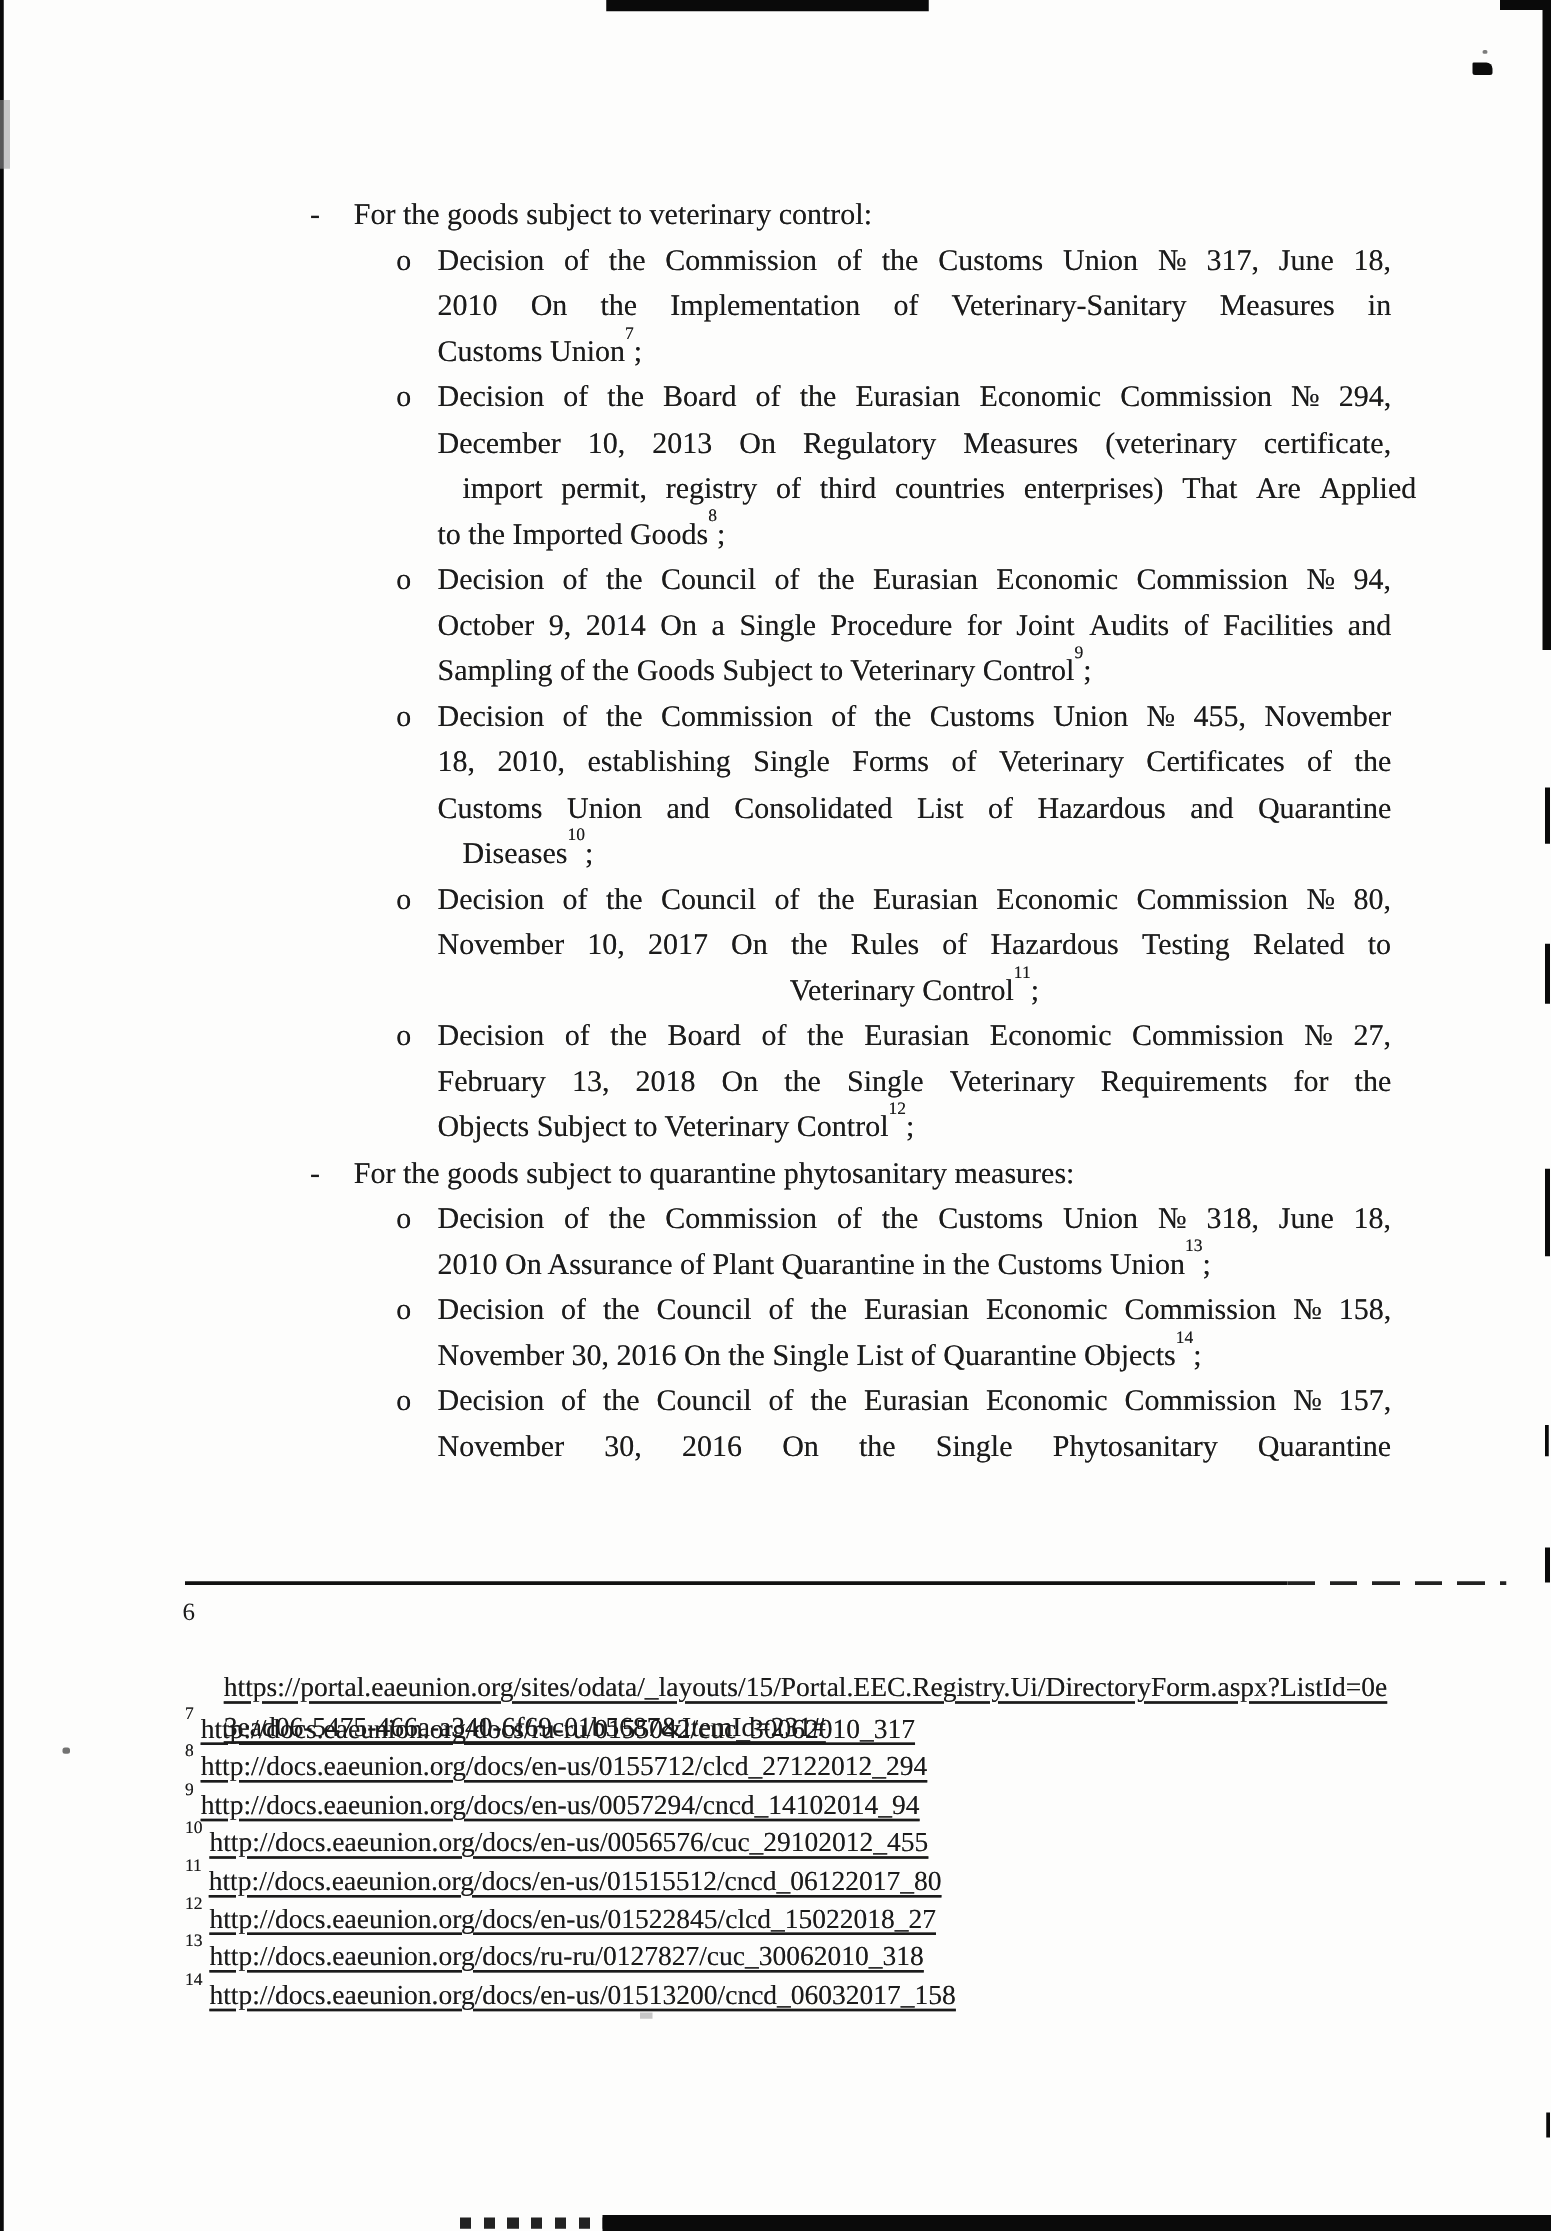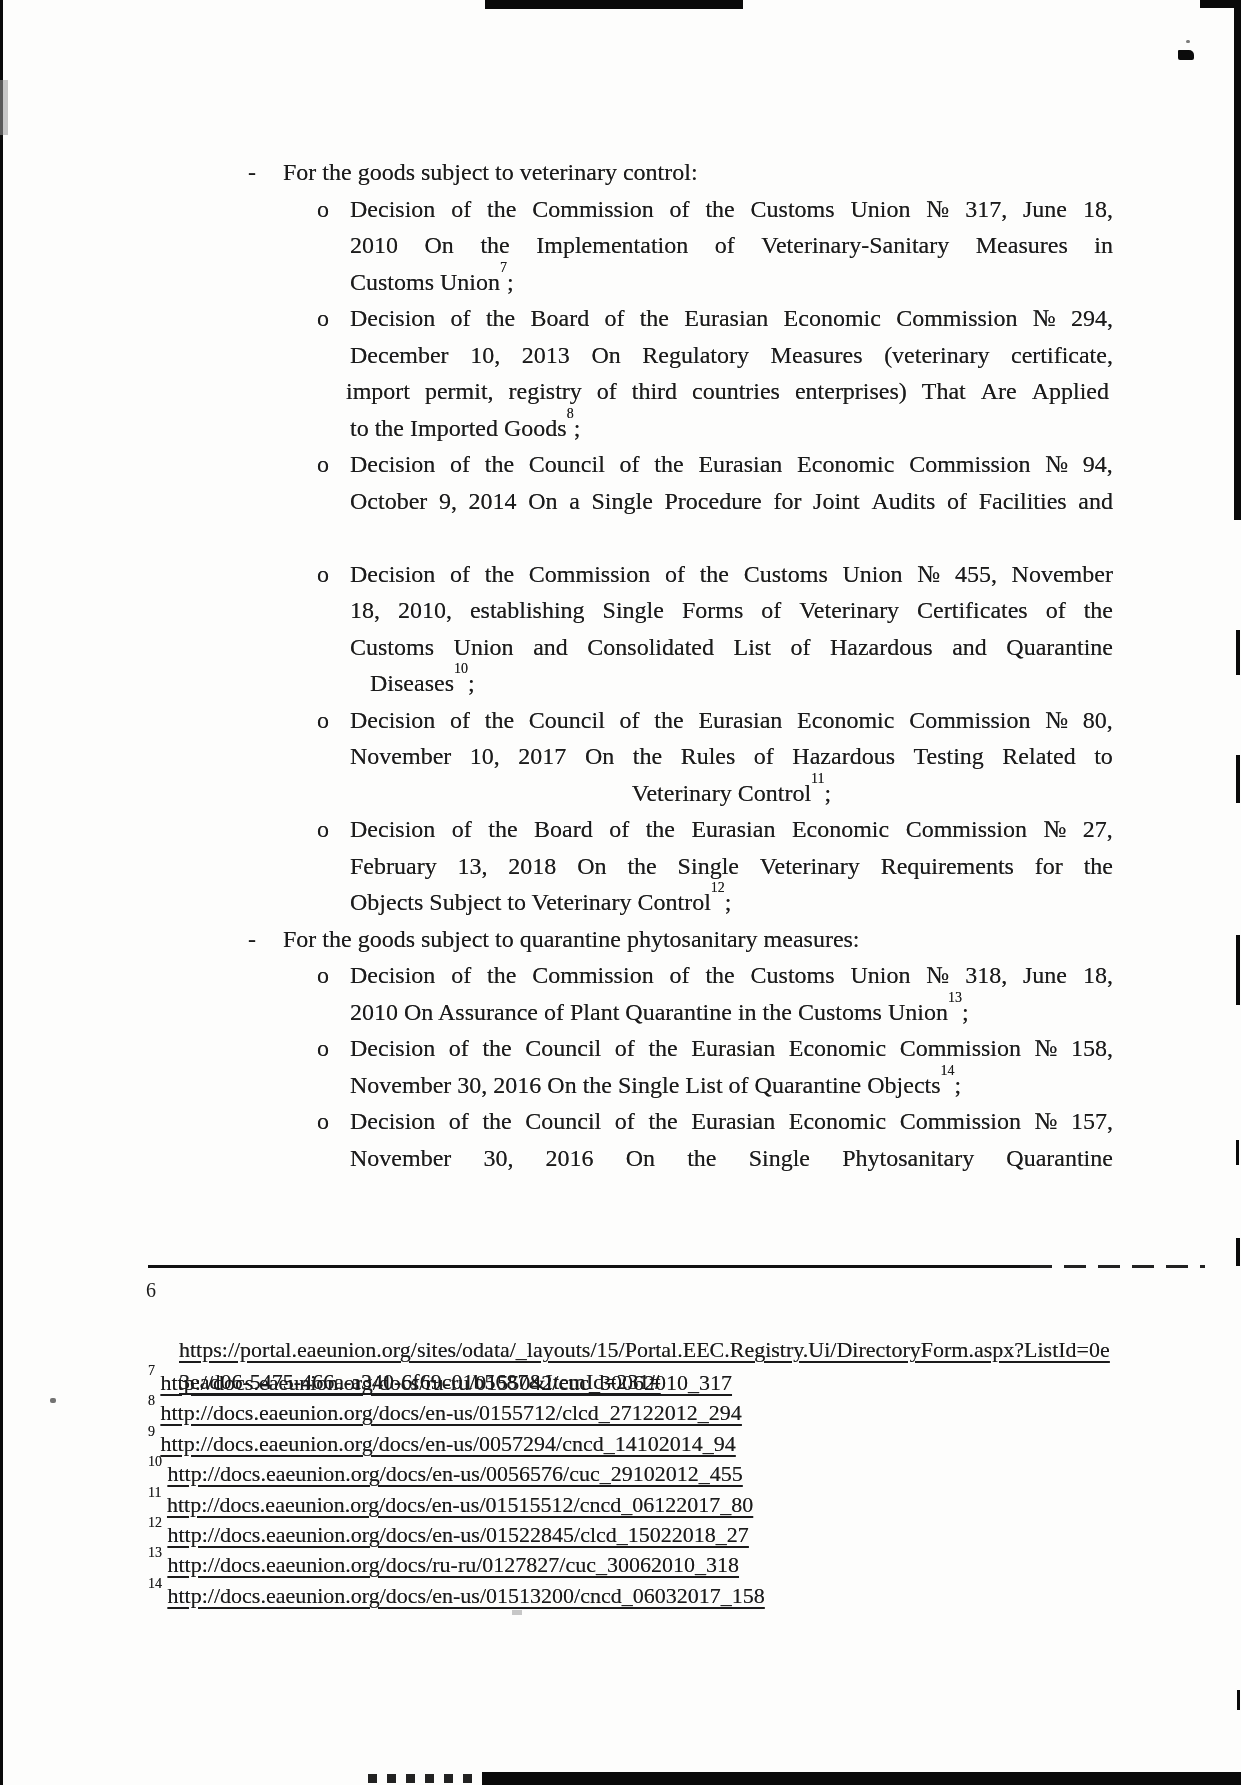--- a/index.html
+++ b/index.html
@@ -55,25 +55,26 @@
   <div style="position:absolute;inset:0;">
       <div class="marker" style="top: 154px; left: 248px;">-</div>
       <div class="line" style="top: 154px; left: 283px; width: 832px;">For the goods subject to veterinary control:</div>
       <div class="marker" style="top: 191px; left: 317px;">o</div>
       <div class="line j" style="top: 191px; left: 350px; width: 763px;"><span>Decision</span><span>of</span><span>the</span><span>Commission</span><span>of</span><span>the</span><span>Customs</span><span>Union</span><span>№</span><span>317,</span><span>June</span><span>18,</span></div>
       <div class="line j" style="top: 227px; left: 350px; width: 763px;"><span>2010</span><span>On</span><span>the</span><span>Implementation</span><span>of</span><span>Veterinary-Sanitary</span><span>Measures</span><span>in</span></div>
       <div class="line" style="top: 264px; left: 350px; width: 763px;">Customs Union<sup>7</sup>;</div>
       <div class="marker" style="top: 300px; left: 317px;">o</div>
       <div class="line j" style="top: 300px; left: 350px; width: 763px;"><span>Decision</span><span>of</span><span>the</span><span>Board</span><span>of</span><span>the</span><span>Eurasian</span><span>Economic</span><span>Commission</span><span>№</span><span>294,</span></div>
       <div class="line j" style="top: 337px; left: 350px; width: 763px;"><span>December</span><span>10,</span><span>2013</span><span>On</span><span>Regulatory</span><span>Measures</span><span>(veterinary</span><span>certificate,</span></div>
-      <div class="line j" style="top: 373px; left: 346px; width: 763px;"><span>import</span><span>permit,</span><span>registry</span><span>of</span><span>third</span><span>countries</span><span>enterprises)</span><span>That</span><span>Are</span><span>Applied</span></div>
+      <div class="line j" style="top: 373px; left: 370px; width: 763px;"><span>import</span><span>permit,</span><span>registry</span><span>of</span><span>third</span><span>countries</span><span>enterprises)</span><span>That</span><span>Are</span><span>Applied</span></div>
       <div class="line" style="top: 410px; left: 350px; width: 763px;">to the Imported Goods<sup>8</sup>;</div>
       <div class="marker" style="top: 446px; left: 317px;">o</div>
       <div class="line j" style="top: 446px; left: 350px; width: 763px;"><span>Decision</span><span>of</span><span>the</span><span>Council</span><span>of</span><span>the</span><span>Eurasian</span><span>Economic</span><span>Commission</span><span>№</span><span>94,</span></div>
       <div class="line j" style="top: 483px; left: 350px; width: 763px;"><span>October</span><span>9,</span><span>2014</span><span>On</span><span>a</span><span>Single</span><span>Procedure</span><span>for</span><span>Joint</span><span>Audits</span><span>of</span><span>Facilities</span><span>and</span></div>
+      <div class="line" style="top: 519px; left: 350px; width: 763px;">Sampling of the Goods Subject to Veterinary Control<sup>9</sup>;</div>
       <div class="marker" style="top: 556px; left: 317px;">o</div>
       <div class="line j" style="top: 556px; left: 350px; width: 763px;"><span>Decision</span><span>of</span><span>the</span><span>Commission</span><span>of</span><span>the</span><span>Customs</span><span>Union</span><span>№</span><span>455,</span><span>November</span></div>
       <div class="line j" style="top: 592px; left: 350px; width: 763px;"><span>18,</span><span>2010,</span><span>establishing</span><span>Single</span><span>Forms</span><span>of</span><span>Veterinary</span><span>Certificates</span><span>of</span><span>the</span></div>
       <div class="line j" style="top: 629px; left: 350px; width: 763px;"><span>Customs</span><span>Union</span><span>and</span><span>Consolidated</span><span>List</span><span>of</span><span>Hazardous</span><span>and</span><span>Quarantine</span></div>
       <div class="line" style="top: 665px; left: 370px; width: 763px;">Diseases<sup>10</sup>;</div>
       <div class="marker" style="top: 702px; left: 317px;">o</div>
       <div class="line j" style="top: 702px; left: 350px; width: 763px;"><span>Decision</span><span>of</span><span>the</span><span>Council</span><span>of</span><span>the</span><span>Eurasian</span><span>Economic</span><span>Commission</span><span>№</span><span>80,</span></div>
       <div class="line j" style="top: 738px; left: 350px; width: 763px;"><span>November</span><span>10,</span><span>2017</span><span>On</span><span>the</span><span>Rules</span><span>of</span><span>Hazardous</span><span>Testing</span><span>Related</span><span>to</span></div>
       <div class="line" style="top: 775px; left: 350px; width: 763px; text-align: center;">Veterinary Control<sup>11</sup>;</div>
       <div class="marker" style="top: 811px; left: 317px;">o</div>

